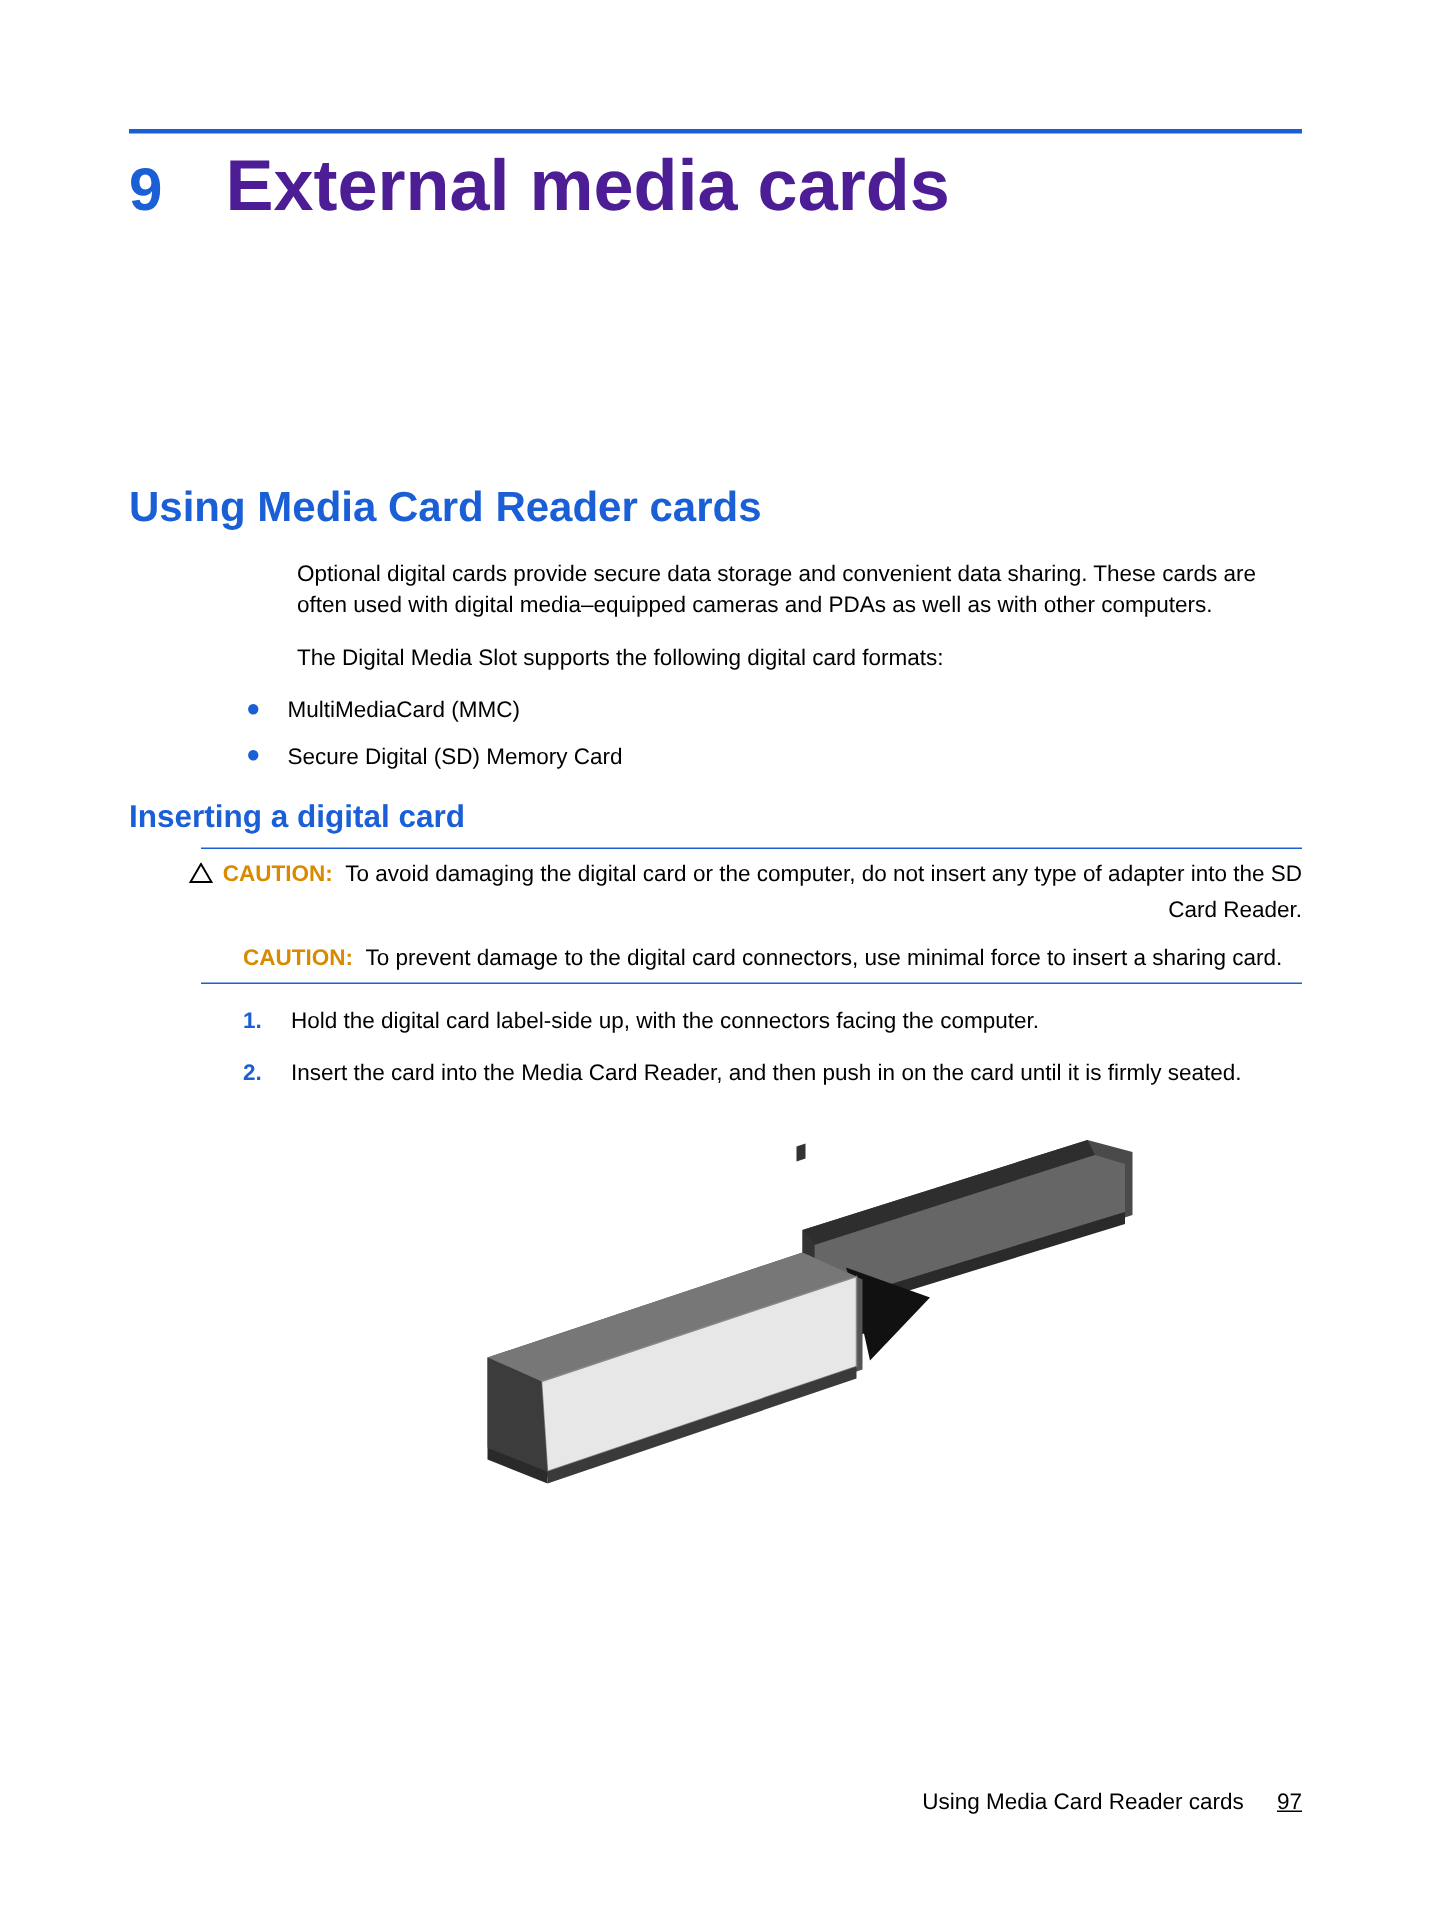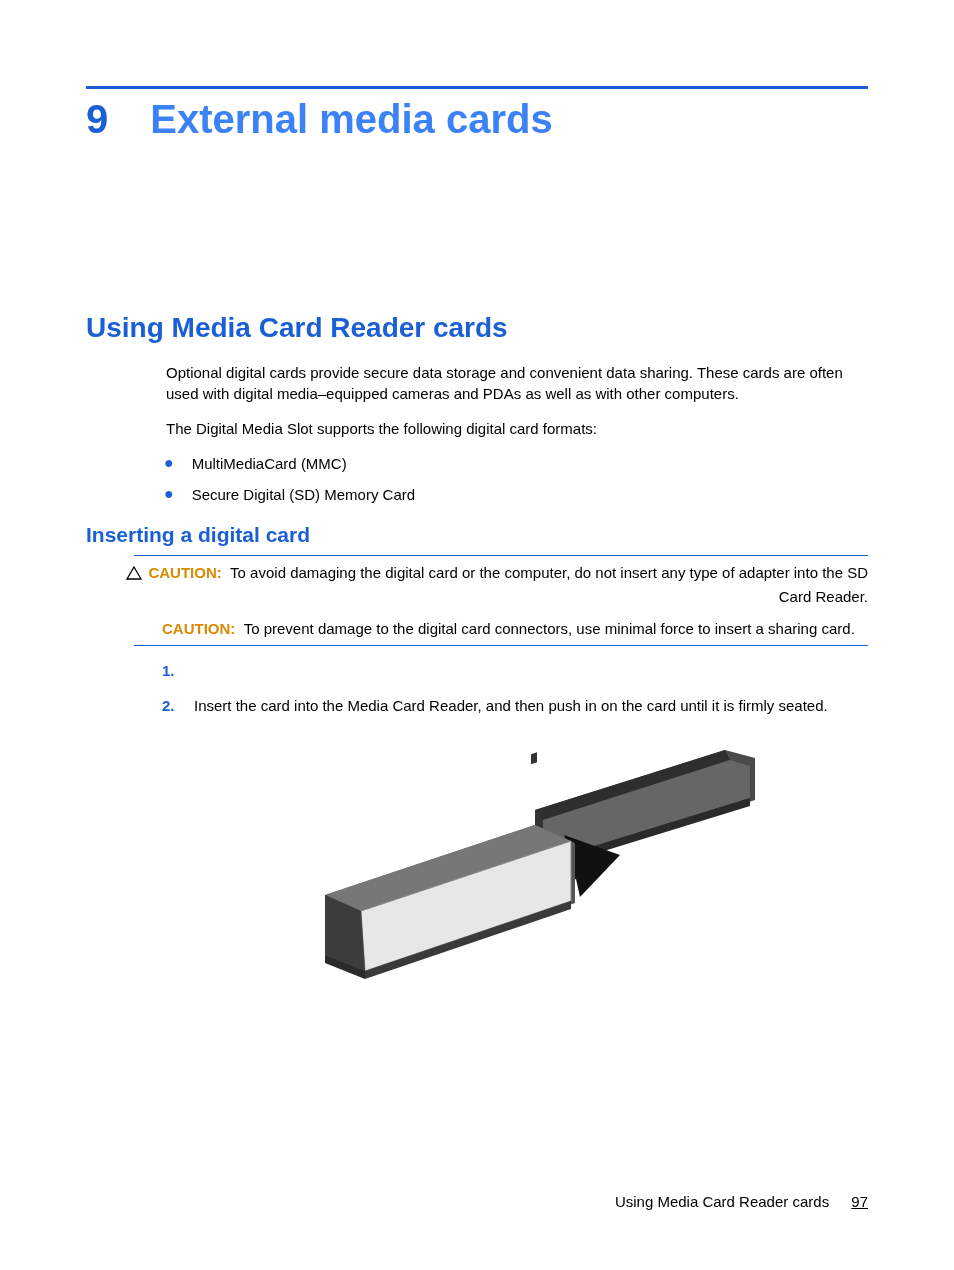--- a/index.html
+++ b/index.html
@@ -1,25 +1,25 @@
 <!DOCTYPE html>
 <html><head>
 <meta charset="utf-8">
 <style>
   * { box-sizing: border-box; margin: 0; padding: 0; }
   html, body { width: 954px; height: 1270px; background: #fff; font-family: Arial, Helvetica, sans-serif; color: #000; }
   .page { position: relative; width: 954px; height: 1270px; padding: 86px 86px 60px 86px; }
   .rule { border-top: 3px solid #1a5fd6; margin-bottom: 8px; }
   .chapter-row { display: flex; align-items: baseline; gap: 42px; }
   .chapter-num { font-size: 40px; font-weight: 700; color: #1a5fd6; font-family: Arial, sans-serif; }
-  .chapter-title { font-size: 40px; font-weight: 700; color: #3b82f6; }
+  .chapter-title { font-size: 48px; font-weight: 700; color: #4c1d95; }
   .gap-large { height: 170px; }
   .h2 { font-size: 28px; font-weight: 700; color: #1a5fd6; margin-bottom: 18px; }
   .h3 { font-size: 21px; font-weight: 700; color: #1a5fd6; margin-top: 18px; margin-bottom: 8px; }
-  .body { font-size: 15px; line-height: 1.4; margin-left: 80px; margin-bottom: 14px; }
+  .body { font-size: 15px; line-height: 1.4; margin-left: 112px; margin-bottom: 14px; }
   .body-2 { font-size: 15px; line-height: 1.4; margin-left: 108px; margin-bottom: 14px; margin-top: 10px; }
   .bullet-list { margin-left: 76px; margin-bottom: 6px; }
   .bullet-item { display: flex; align-items: flex-start; gap: 18px; font-size: 15px; line-height: 1.4; margin-bottom: 10px; }
   .bullet-dot { color: #1a5fd6; font-size: 16px; line-height: 1.2; margin-left: 2px; }
   .caution-block { margin-left: 48px; border-top: 1px solid #1a5fd6; border-bottom: 1px solid #1a5fd6; padding: 6px 0 6px 0; font-size: 15px; line-height: 1.45; }
   .caution-inner { margin-left: 28px; text-indent: -28px; padding-left: 0; text-align: right; }
   .caution-label { font-weight: 700; color: #d88a00; }
   .caution-para { margin-left: 28px; margin-top: 10px; }
   .caution-icon { display:inline-block; vertical-align: -2px; margin-right: 6px;}
   .ol { margin-left: 76px; margin-top: 14px; }
@@ -69,20 +69,21 @@
       </span><span class="caution-label">CAUTION:</span>&nbsp;&nbsp;<span>To avoid damaging the digital card or the computer, do not insert any type of adapter into the SD Card Reader.</span>
     </div>
     <div class="caution-para">
       <span class="caution-label">CAUTION:</span>&nbsp;&nbsp;<span>To prevent damage to the digital card connectors, use minimal force to insert a sharing card.</span>
     </div>
   </div>
 
   <div class="ol">
     <div class="ol-item">
       <span class="ol-num">1.</span>
+      <span>Hold the digital card label-side up, with the connectors facing the computer.</span>
     </div>
     <div class="ol-item">
       <span class="ol-num">2.</span>
       <span>Insert the card into the Media Card Reader, and then push in on the card until it is firmly seated.</span>
     </div>
   </div>
 
   <div class="figure">
     <svg width="500" height="270" viewBox="0 0 500 270">
 

